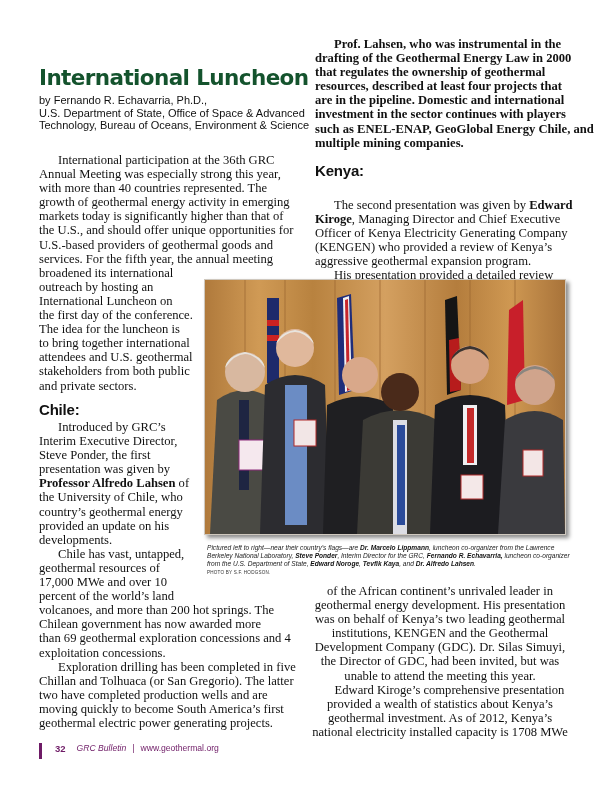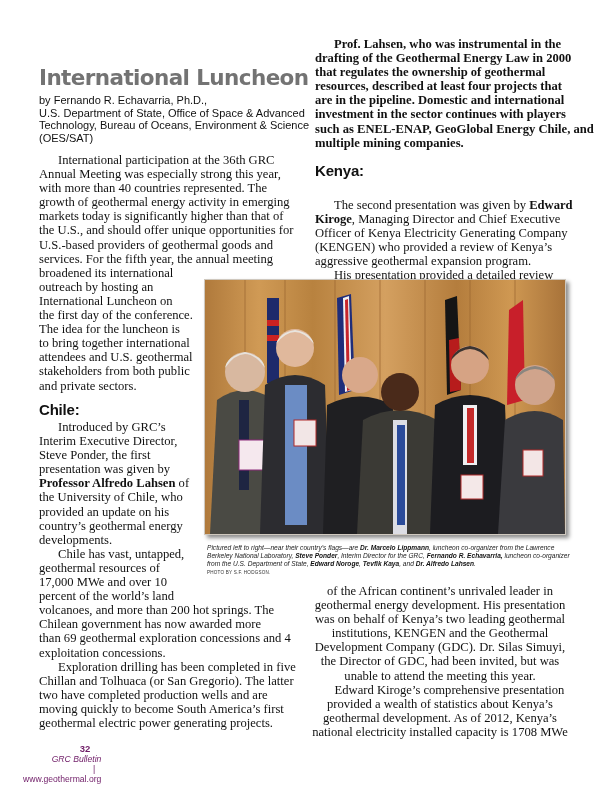--- a/index.html
+++ b/index.html
@@ -1,21 +1,21 @@
 <!DOCTYPE html>
 <html><head>
   <meta charset="utf-8">
   <style>
     html, body { margin: 0; padding: 0; background: #ffffff; }
     body { width: 612px; height: 792px; position: relative; overflow: hidden; color: #111; }
 
     .title {
       position: absolute; left: 39px; top: 64px;
       font-family: "DejaVu Sans", "Liberation Sans", sans-serif;
-      font-weight: bold; font-size: 21.5px; letter-spacing: -0.6px; color: #737373;
+      font-weight: bold; font-size: 21.5px; letter-spacing: -0.6px; color: #14532d;
       margin: 0; line-height: 28px;
     }
     .byline {
       position: absolute; left: 39px; top: 94px; width: 270px;
       font-family: "Liberation Sans", sans-serif; font-size: 11px; line-height: 12.6px; color: #111;
     }
     .byline div { white-space: nowrap; }
 
     .col { position: absolute; font-family: "Liberation Serif", serif; font-size: 12.6px; line-height: 14.1px; color: #111; }
     .ln { white-space: nowrap; display: block; }
@@ -36,38 +36,37 @@
     .photo-frame svg { width: 100%; height: 100%; display: block; }
 
     .caption {
       position: absolute; left: 207px; top: 544px; width: 370px;
       font-family: "Liberation Sans", sans-serif; font-style: italic; font-size: 6.6px; line-height: 8.2px; color: #222;
     }
     .caption b { font-weight: bold; color: #111; }
     .caption .credit { font-style: normal; font-size: 4.6px; letter-spacing: 0.2px; display: block; line-height: 7px; color: #333; }
 
     .footer {
-      position: absolute; left: 23px; top: 743px; height: 16px;
+      position: absolute; left: 39px; top: 743px; height: 16px;
       font-family: "Liberation Sans", sans-serif; font-size: 8.6px; color: #6e1b66;
-      display: flex; align-items: flex-end; flex-direction: column;
+      display: flex; align-items: flex-start;
     }
     .footer .bar { width: 3px; height: 16px; background: #6e1b66; margin-right: 13px; }
     .footer .pg { font-weight: bold; font-size: 9.5px; margin-right: 11px; }
     .footer .pub { font-style: italic; }
     .footer .sep { margin: 0 6px; }
   </style>
 </head>
 <body>
 
 <h1 class="title">International Luncheon</h1>
 <div class="byline">
   <div>by Fernando R. Echavarria, Ph.D.,</div>
   <div>U.S. Department of State, Office of Space &amp; Advanced</div>
   <div>Technology, Bureau of Oceans, Environment &amp; Science</div>
-  <div>(OES/SAT)</div>
 </div>
 
 <div class="col" style="left:39px; top:153px; width:270px;">
   <span class="ln" style="padding-left:19px">International participation at the 36th GRC</span>
   <span class="ln">Annual Meeting was especially strong this year,</span>
   <span class="ln">with more than 40 countries represented. The</span>
   <span class="ln">growth of geothermal energy activity in emerging</span>
   <span class="ln">markets today is significantly higher than that of</span>
   <span class="ln">the U.S., and should offer unique opportunities for</span>
   <span class="ln">U.S.-based providers of geothermal goods and</span>
@@ -85,22 +84,22 @@
 
 <div class="col" style="left:39px; top:402px; width:270px;">
   <h2 class="heading">Chile:</h2>
   <div style="margin-top:2px">
     <span class="ln" style="padding-left:19px">Introduced by GRC’s</span>
     <span class="ln">Interim Executive Director,</span>
     <span class="ln">Steve Ponder, the first</span>
     <span class="ln">presentation was given by</span>
     <span class="ln"><b>Professor Alfredo Lahsen</b><span> of</span></span>
     <span class="ln">the University of Chile, who</span>
+    <span class="ln">country’s geothermal energy</span>
     <span class="ln">provided an update on his</span>
-    <span class="ln">country’s geothermal energy</span>
     <span class="ln">developments.</span>
   </div>
   <div>
     <span class="ln" style="padding-left:19px">Chile has vast, untapped,</span>
     <span class="ln">geothermal resources of</span>
     <span class="ln">17,000 MWe and over 10</span>
     <span class="ln">percent of the world’s land</span>
     <span class="ln">volcanoes, and more than 200 hot springs. The</span>
     <span class="ln">Chilean government has now awarded more</span>
     <span class="ln">than 69 geothermal exploration concessions and 4</span>
@@ -142,21 +141,21 @@
   <span class="ln">of the African continent’s unrivaled leader in</span>
   <span class="ln">geothermal energy development. His presentation</span>
   <span class="ln">was on behalf of Kenya’s two leading geothermal</span>
   <span class="ln">institutions, KENGEN and the Geothermal</span>
   <span class="ln">Development Company (GDC). Dr. Silas Simuyi,</span>
   <span class="ln">the Director of GDC, had been invited, but was</span>
   <span class="ln">unable to attend the meeting this year.</span>
   <div>
     <span class="ln" style="padding-left:19px">Edward Kiroge’s comprehensive presentation</span>
     <span class="ln">provided a wealth of statistics about Kenya’s</span>
-    <span class="ln">geothermal development. As of 2012, Kenya’s</span>
+    <span class="ln">geothermal investment. As of 2012, Kenya’s</span>
     <span class="ln">national electricity installed capacity is 1708 MWe</span>
   </div>
 </div>
 
 <div class="photo-frame" title="Group photo of six men near national flags">
   <svg viewBox="0 0 360 254" preserveAspectRatio="none">
     <defs>
       <linearGradient id="curtain" x1="0" y1="0" x2="1" y2="0">
         <stop offset="0" stop-color="#b07a3c"></stop>
         <stop offset="0.15" stop-color="#d09a55"></stop>

